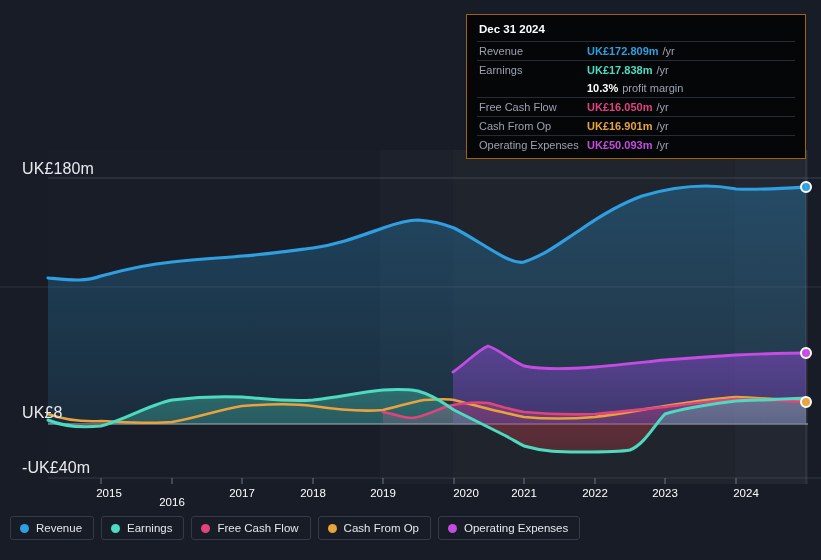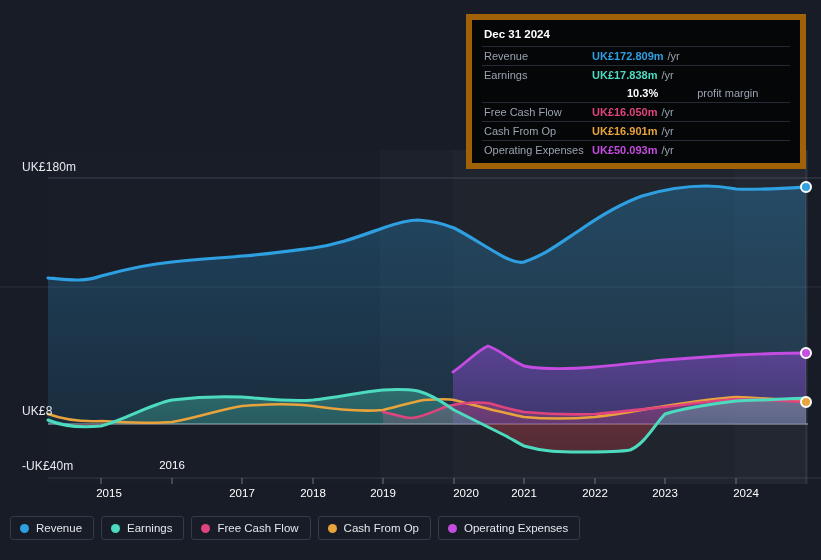--- a/index.html
+++ b/index.html
@@ -11,55 +11,55 @@
   }
   #root { position: relative; width: 821px; height: 560px; background: #171c26; }
 
   
   #chart-svg { position: absolute; left: 0; top: 0; width: 821px; height: 500px; }
 
   
   .axis-text {
     position: absolute;
     color: #e8eaee;
-    font-size: 12px;
+    font-size: 16px;
     letter-spacing: .1px;
     white-space: nowrap;
   }
   .xtick {
     position: absolute;
     color: #ffffff;
     font-size: 11.5px;
     text-align: center;
     transform: translateX(-50%);
     white-space: nowrap;
   }
 
   
   #tooltip {
     position: absolute;
     left: 466px; top: 14px;
     width: 340px;
     background: #050608;
-    border: 6px solid #a16207;
+    border: 1px solid #a16207;
     padding: 0 10px 4px 10px;
     color: #cfd4dd;
   }
   #tooltip .tt-date {
     font-size: 11.5px; font-weight: bold; color: #ffffff;
     padding: 8px 2px 6px 2px;
   }
   .tt-row {
     display: flex; align-items: center;
     border-top: 1px solid #262c36;
     padding: 3px 2px 3px 2px;
     font-size: 11px;
     min-height: 17px;
   }
-  .tt-row.no-line { border-top: none; gap: 35px; }
+  .tt-row.no-line { border-top: none; }
   .tt-label { width: 108px; color: #9ba3b0; flex: 0 0 auto; }
   .tt-val { font-weight: bold; }
   .tt-suffix { color: #9ba3b0; margin-left: 4px; font-weight: normal; }
 
   
   #legend {
     position: absolute; left: 10px; top: 516px;
     display: flex; gap: 7px;
   }
   .legend-item {
@@ -171,21 +171,21 @@
     </g>
 
     <line x1="806" y1="150" x2="806" y2="484" stroke="#ffffff" stroke-width="1" opacity="0.10"></line>
   </svg>
 
   <div class="axis-text" style="left:22px; top:160px;">UK£180m</div>
   <div class="axis-text" style="left:22px; top:404px;">UK£8</div>
   <div class="axis-text" style="left:22px; top:459px;">-UK£40m</div>
 
   <div class="xtick" style="left:109px; top:487px;">2015</div>
-  <div class="xtick" style="left:172px; top:459px;text-align:center;">2016</div>
+  <div class="xtick" style="left:172px; top:496px;text-align:center;">2016</div>
   <div class="xtick" style="left:242px; top:487px;">2017</div>
   <div class="xtick" style="left:313px; top:487px;">2018</div>
   <div class="xtick" style="left:383px; top:487px;">2019</div>
   <div class="xtick" style="left:466px; top:487px;">2020</div>
   <div class="xtick" style="left:524px; top:487px;">2021</div>
   <div class="xtick" style="left:595px; top:487px;">2022</div>
   <div class="xtick" style="left:665px; top:487px;">2023</div>
   <div class="xtick" style="left:736px; top:487px;margin-left:10px;">2024</div>
 
   <div id="tooltip">

